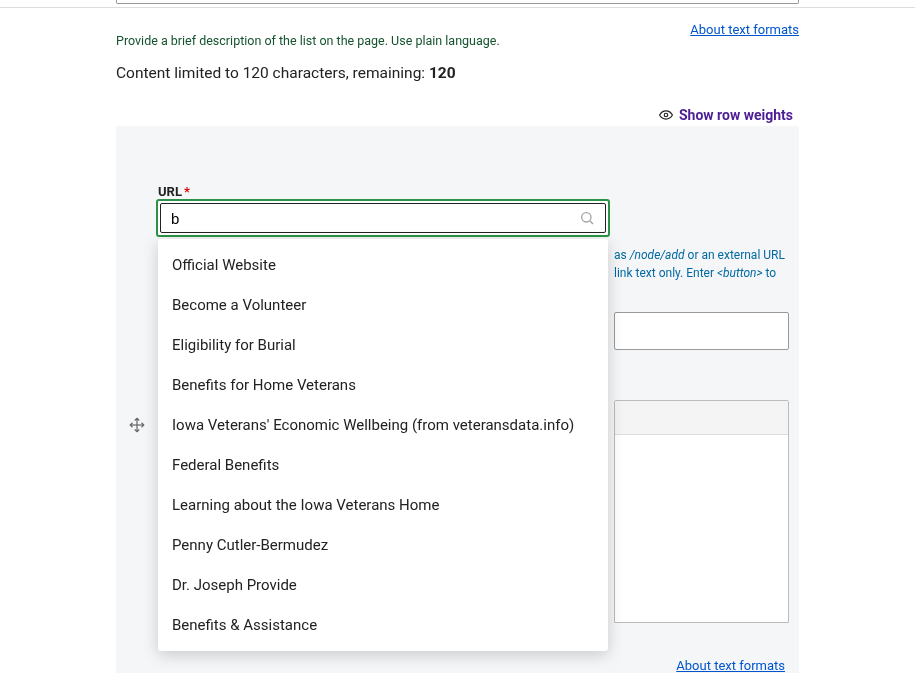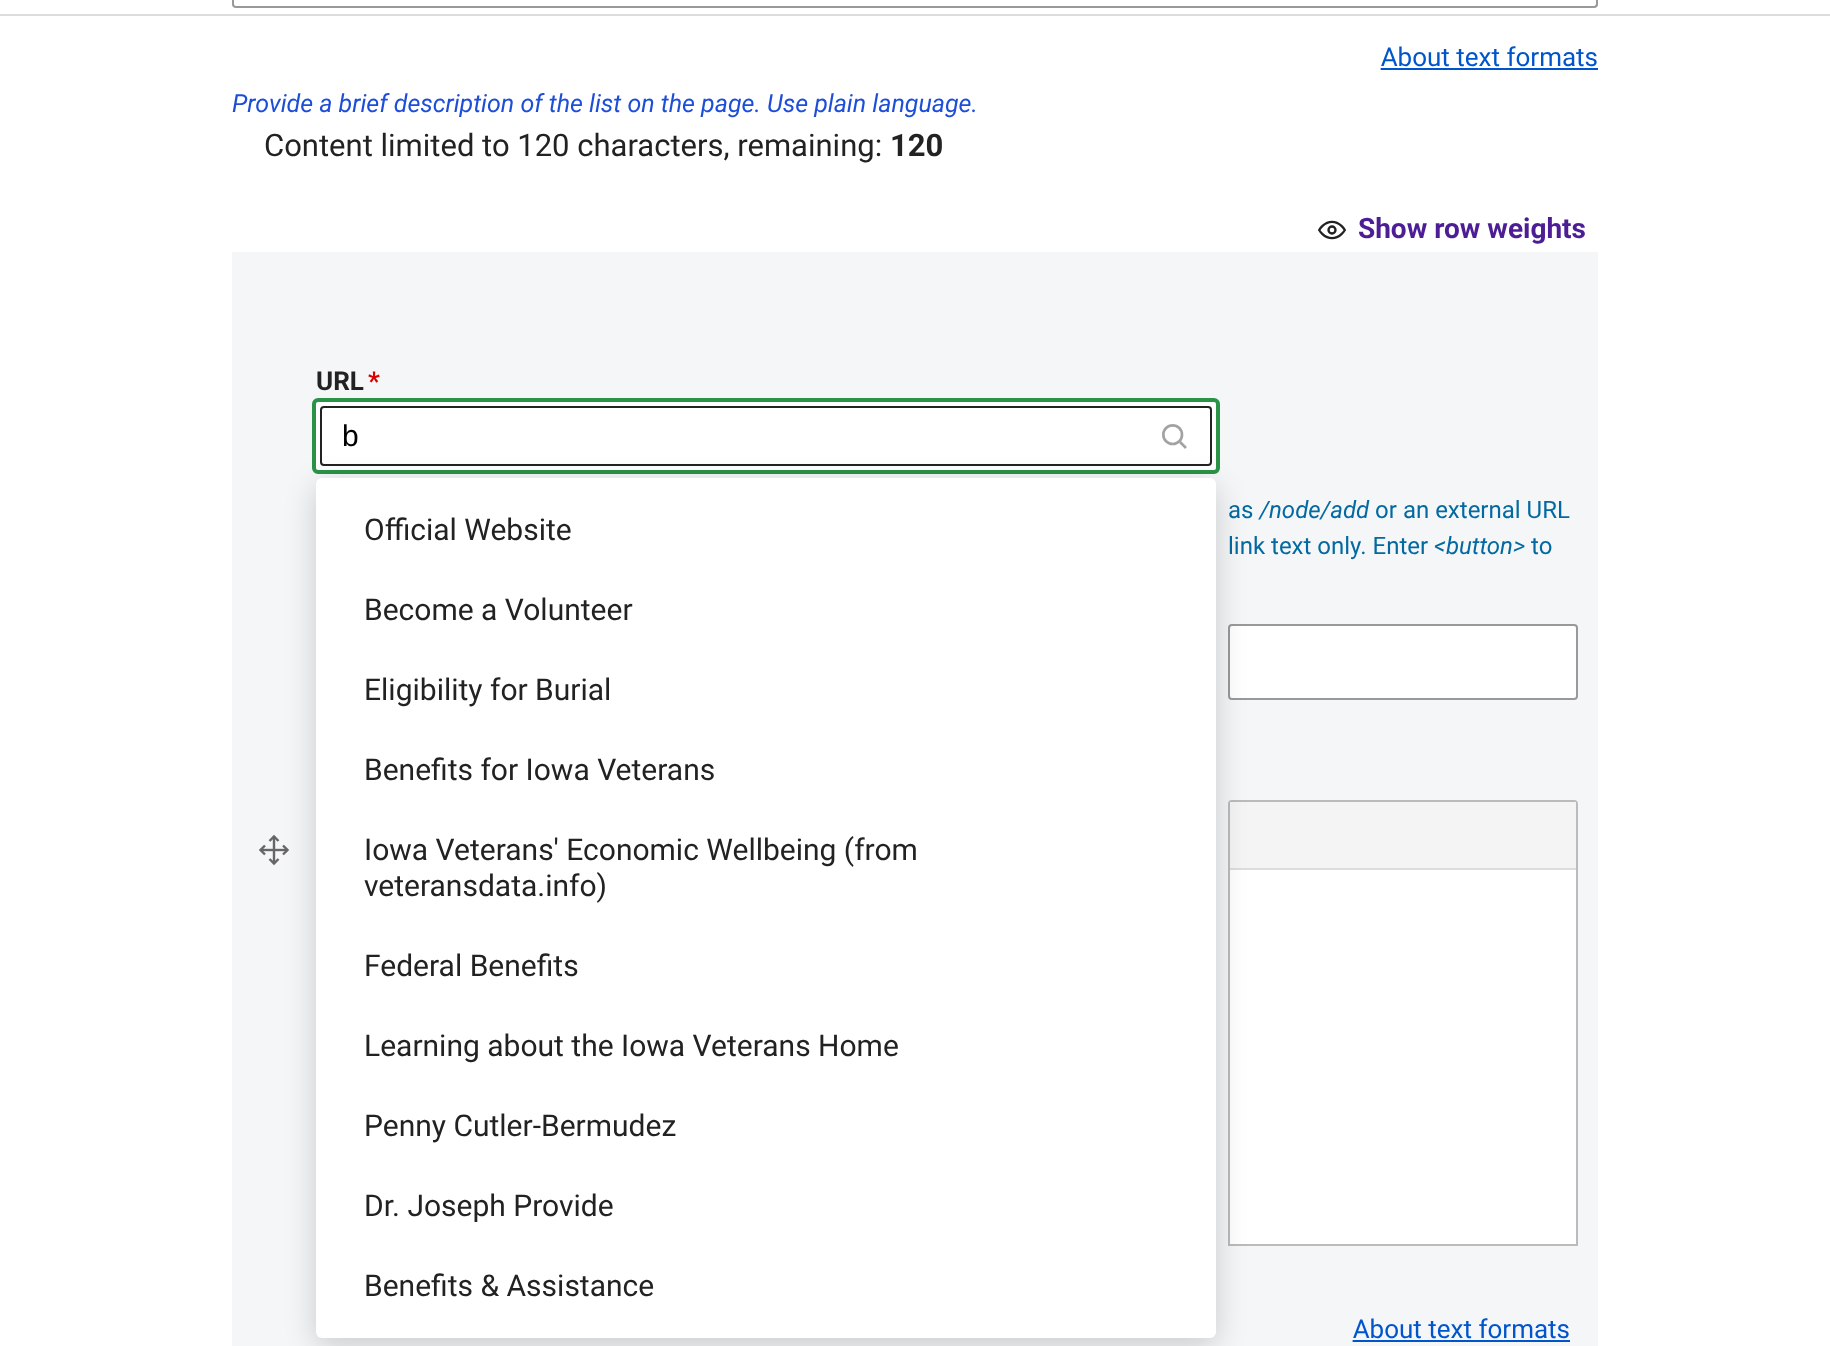--- a/index.html
+++ b/index.html
@@ -36,33 +36,31 @@
     .about-link-top {
       position: absolute;
       top: 22px;
       right: 116px;
       color: #0055cc;
       text-decoration: underline;
       font-size: 13px;
     }
     .desc-line {
       position: absolute;
-      top: 45px;
+      top: 33px;
       left: 116px;
       font-size: 12.5px;
-      color: #1d4ed8;
-      font-style: italic;
+      color: #14532d;
     }
     .char-limit {
       position: absolute;
       top: 64px;
       left: 116px;
       font-size: 15.5px;
       color: #222;
-      margin-left: 16px;
     }
     .char-limit .bold { font-weight: 700; }
     .show-weights {
       position: absolute;
       top: 107px;
       right: 122px;
       font-weight: 700;
       font-size: 14px;
       color: #4c1d95;
       display: flex;
@@ -137,21 +135,21 @@
       top: 113px;
       left: 42px;
       width: 450px;
       background: #fff;
       box-shadow: 0 4px 16px rgba(0,0,0,0.18);
       border-radius: 3px;
       z-index: 10;
       padding: 6px 0;
     }
     .dropdown-item {
-      padding: 11px 24px;
+      padding: 11px 14px;
       font-size: 15px;
       color: #222;
       cursor: pointer;
     }
     .hint-text {
       position: absolute;
       top: 120px;
       left: 498px;
       width: 172px;
       font-size: 12px;
@@ -261,21 +259,21 @@
   <div class="second-input"></div>
 
   <div class="big-box">
     <div class="big-box-header"></div>
   </div>
 
   <div class="dropdown">
     <div class="dropdown-item">Official Website</div>
     <div class="dropdown-item">Become a Volunteer</div>
     <div class="dropdown-item">Eligibility for Burial</div>
-    <div class="dropdown-item">Benefits for Iowa Veterans</div>
+    <div class="dropdown-item">Benefits for Home Veterans</div>
     <div class="dropdown-item">Iowa Veterans' Economic Wellbeing (from veteransdata.info)</div>
     <div class="dropdown-item">Federal Benefits</div>
     <div class="dropdown-item">Learning about the Iowa Veterans Home</div>
     <div class="dropdown-item">Penny Cutler-Bermudez</div>
     <div class="dropdown-item">Dr. Joseph Provide</div>
     <div class="dropdown-item">Benefits &amp; Assistance</div>
   </div>
 
   <div class="bottom-char">
     <span>Content limited to 120 characters, remaining: </span><span class="bold">120</span>

